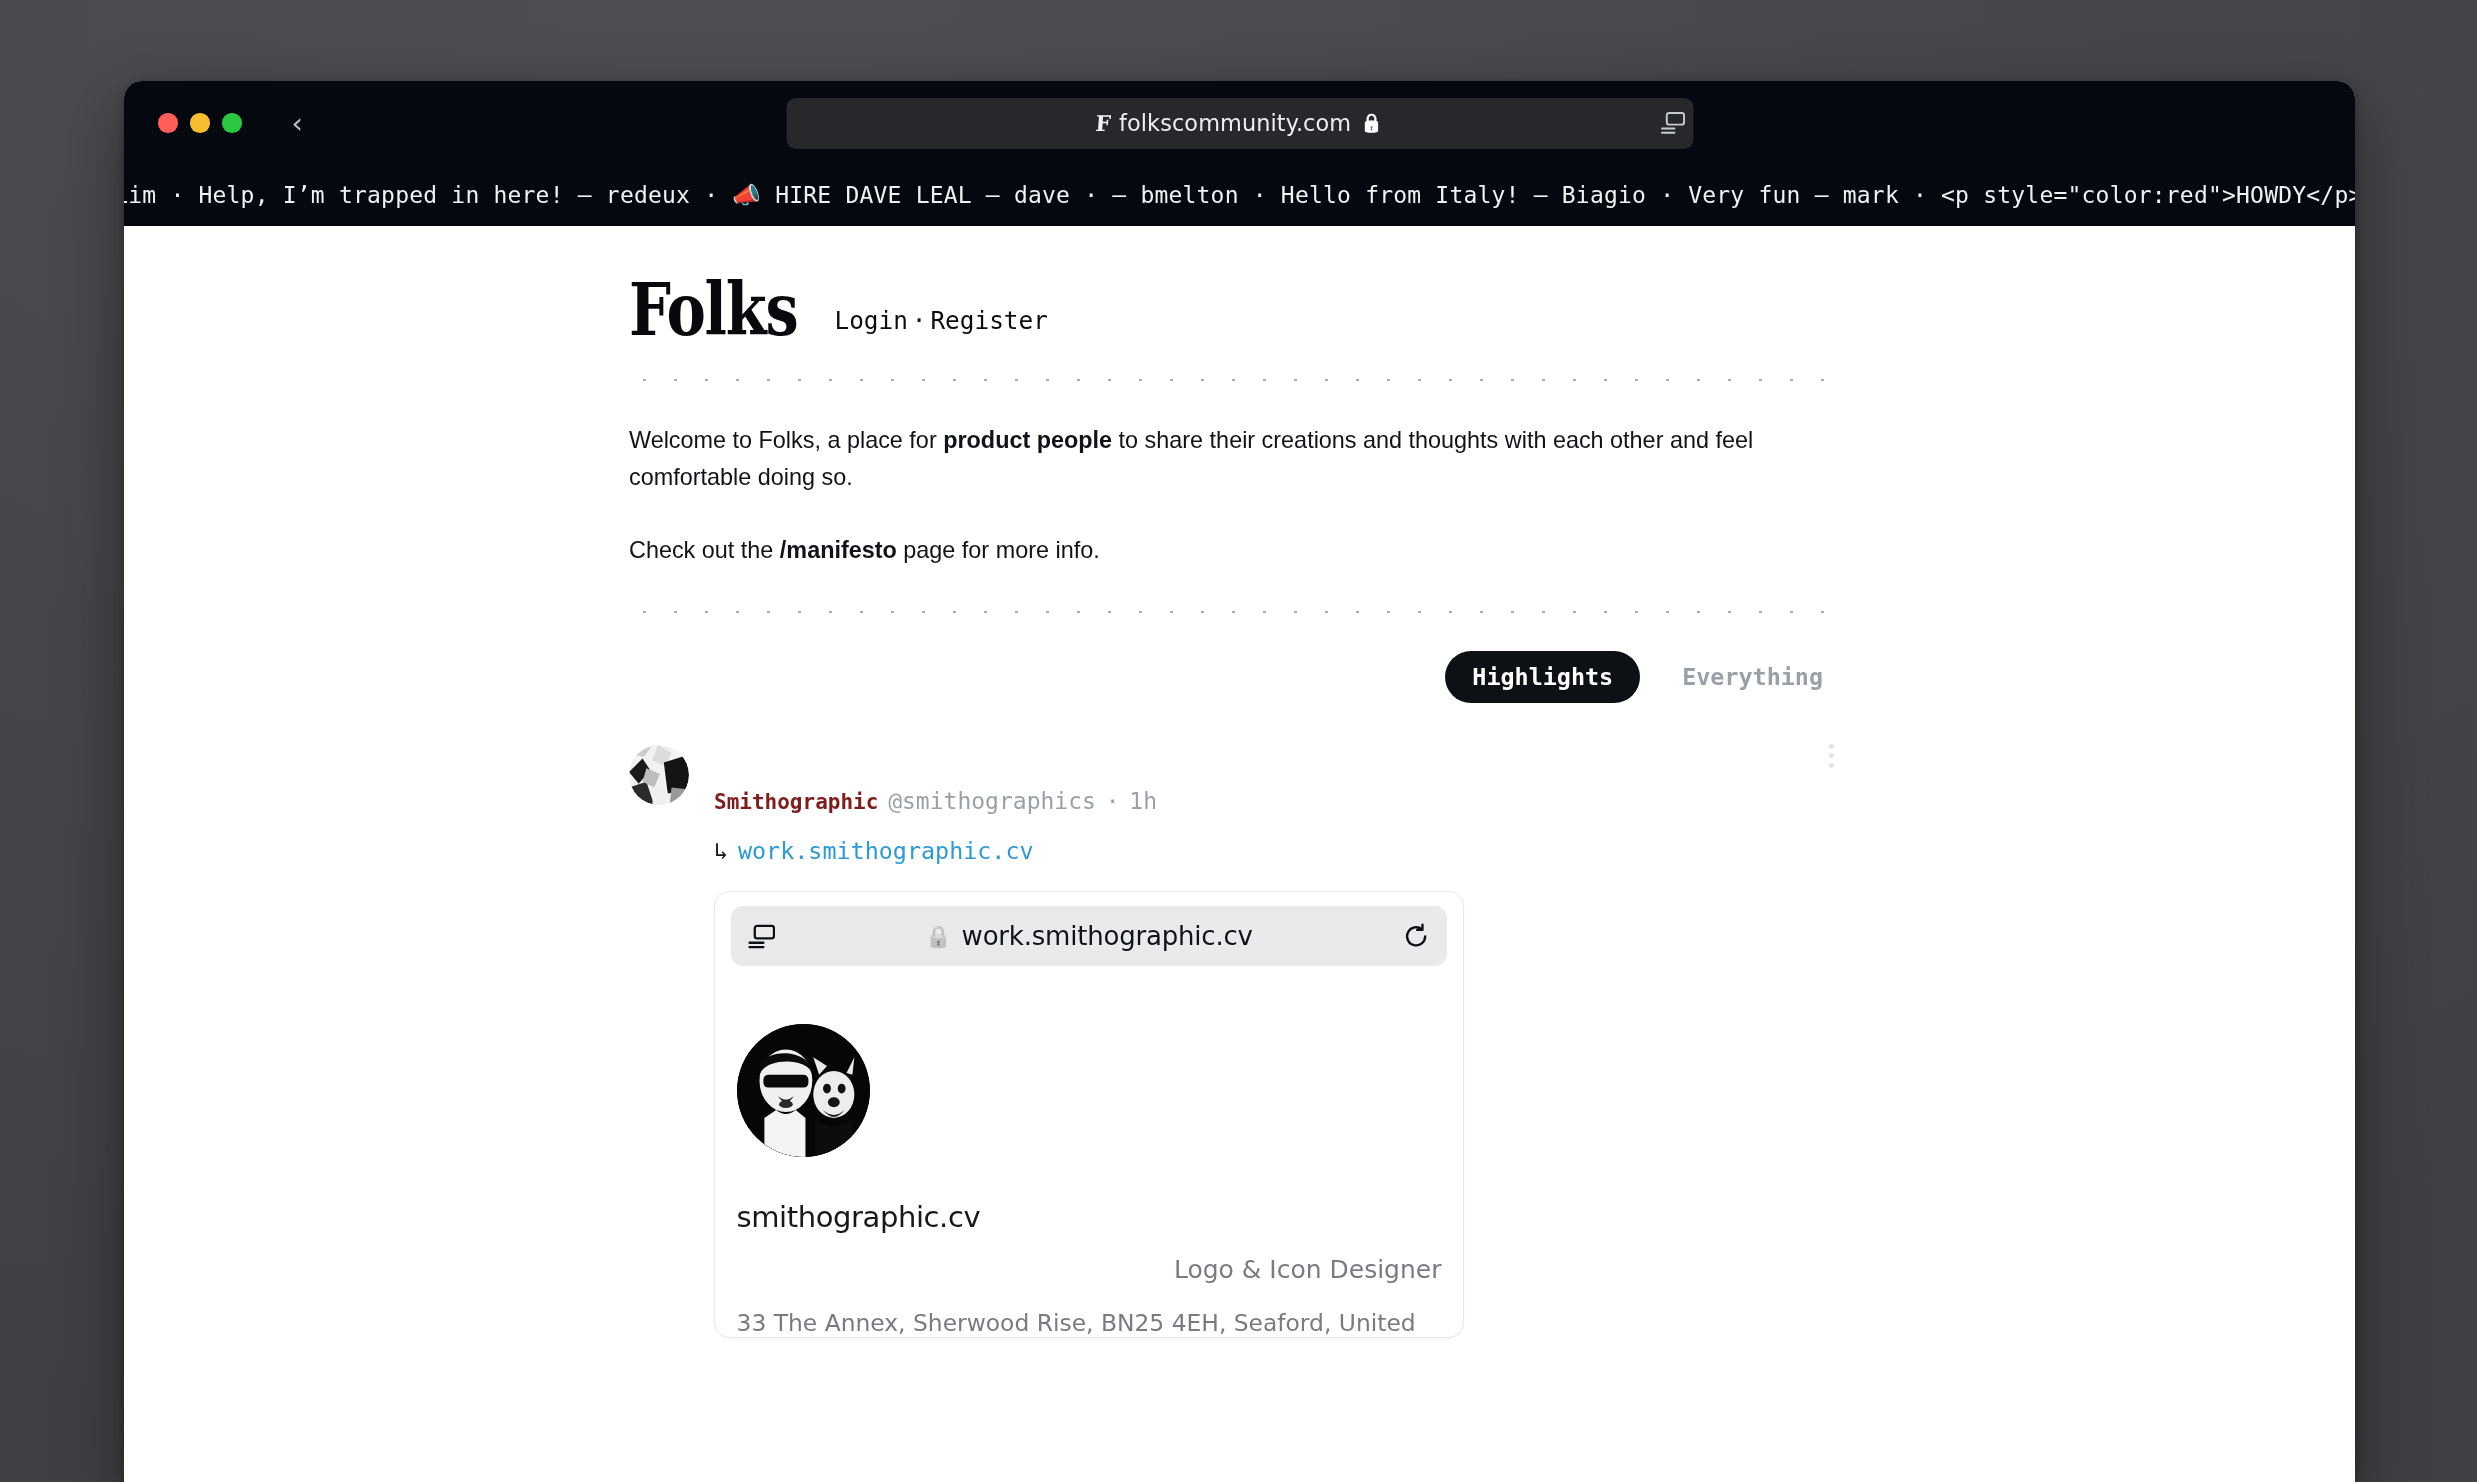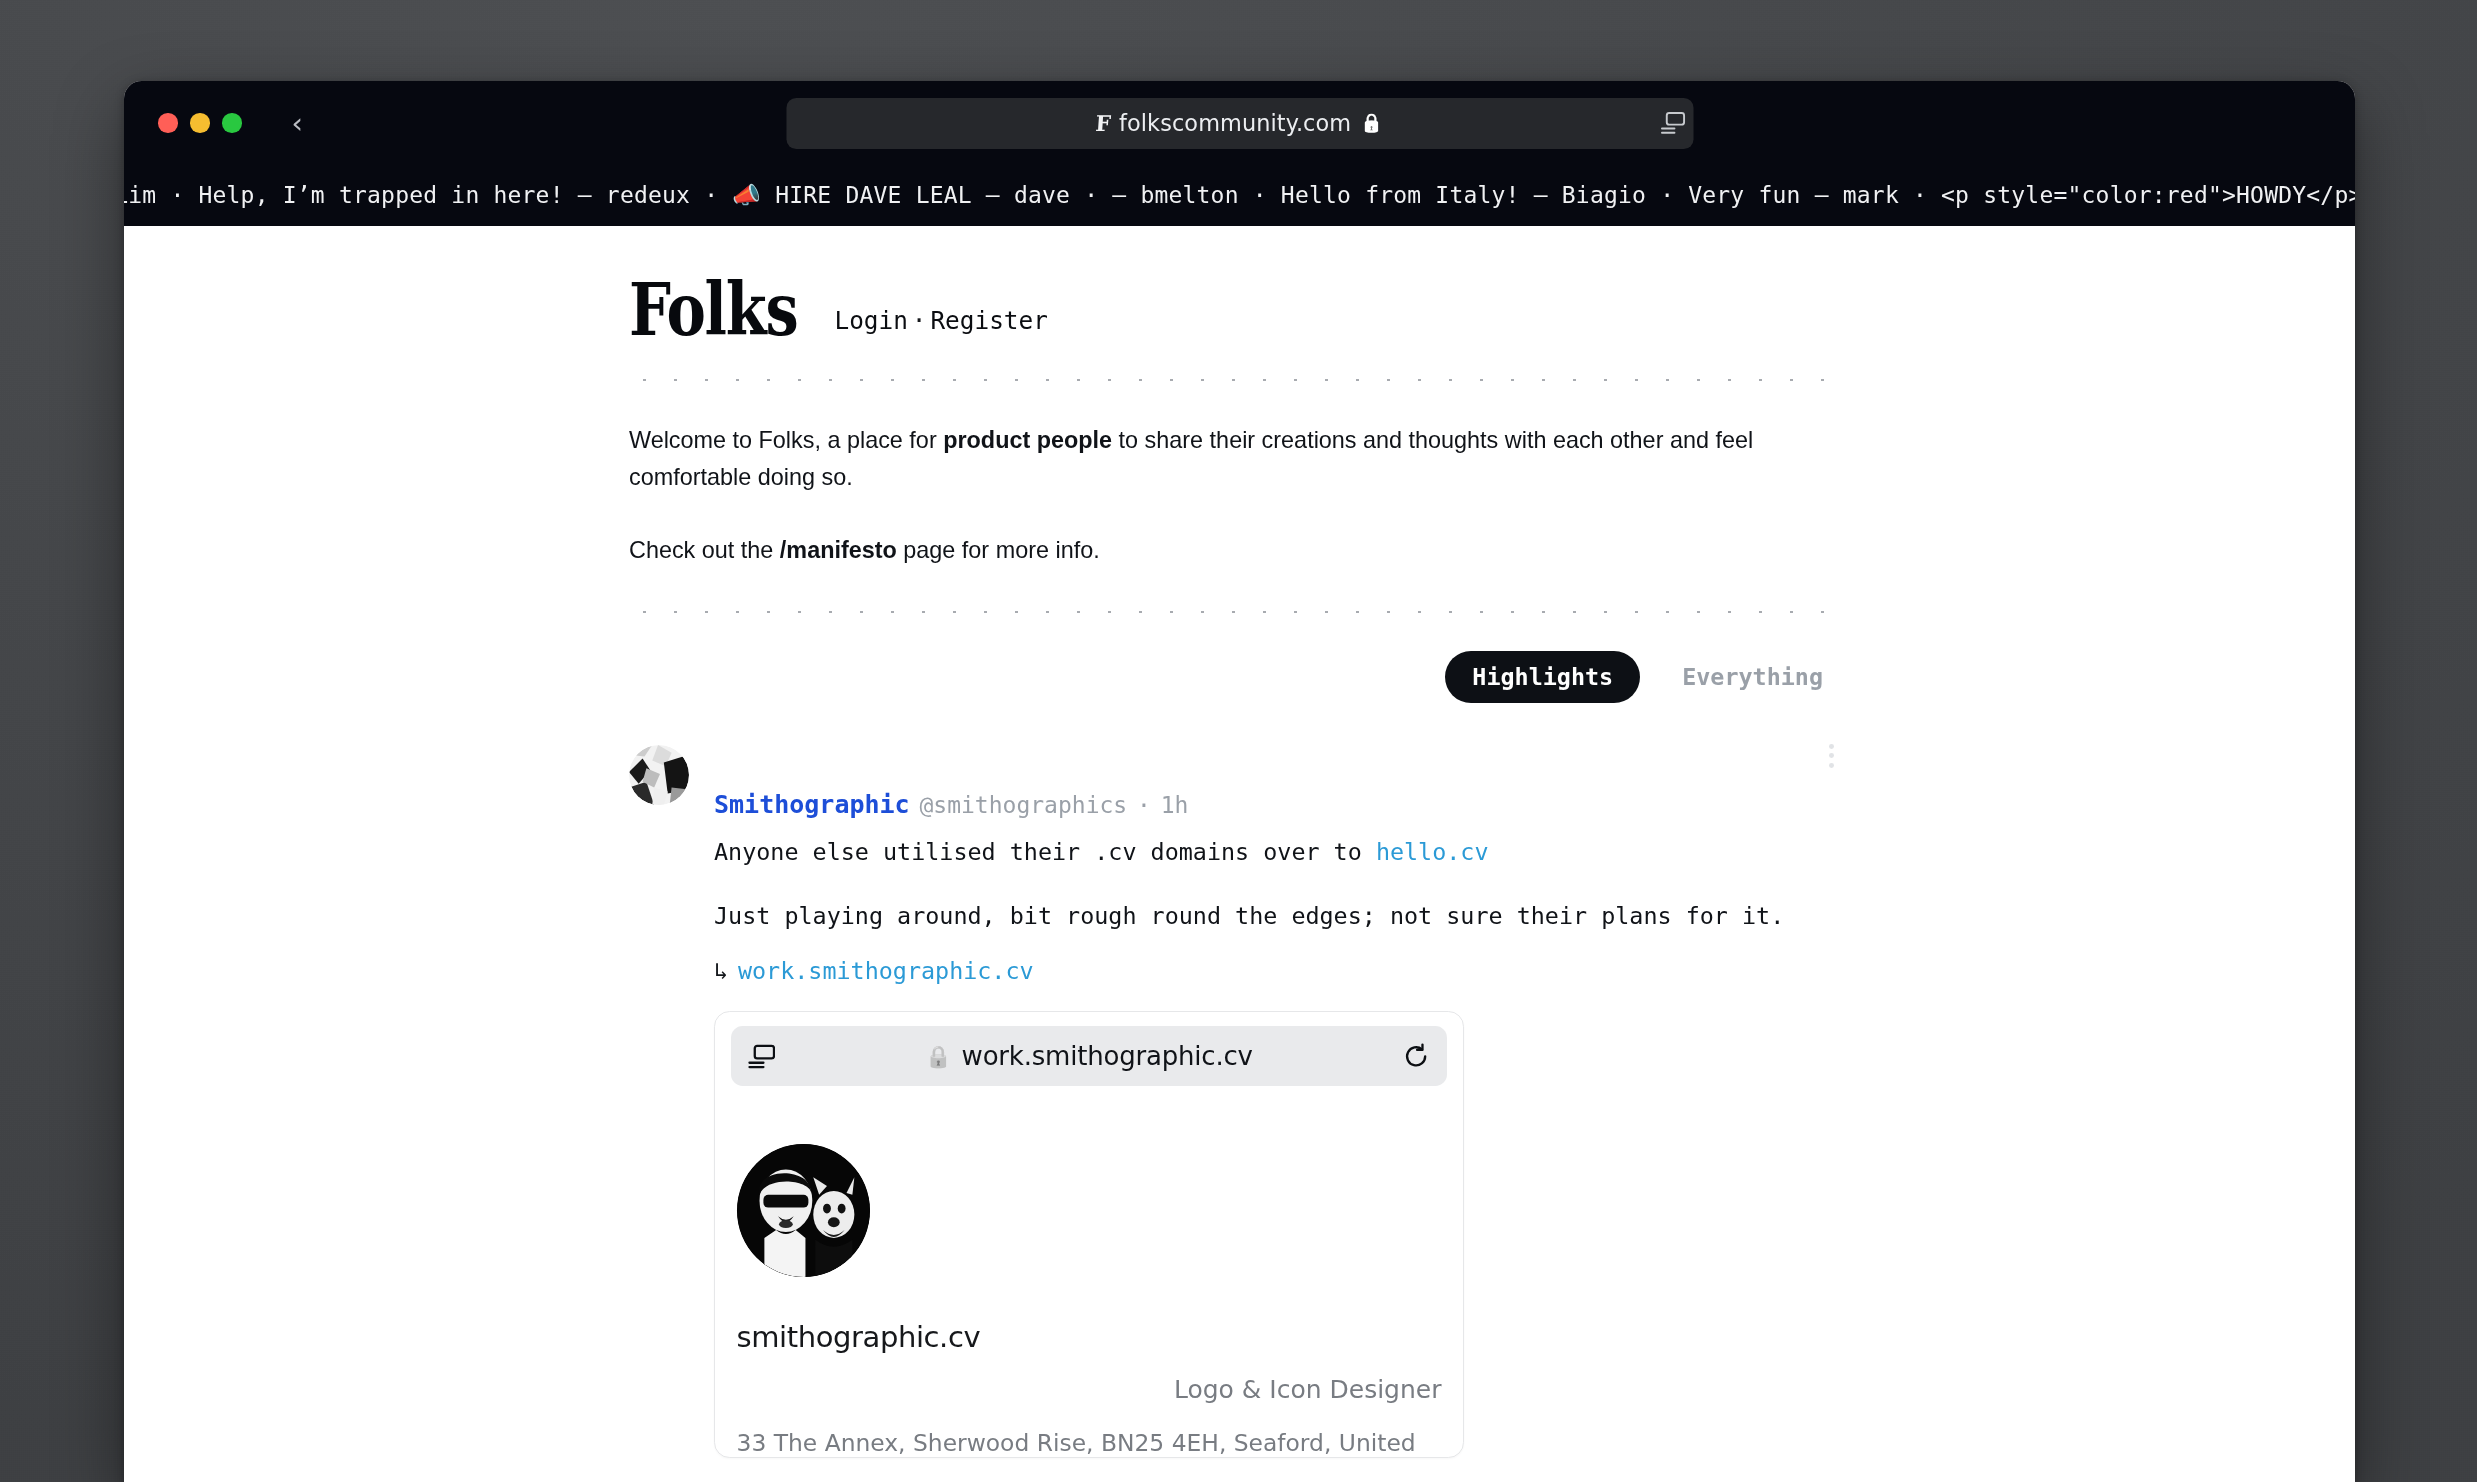--- a/index.html
+++ b/index.html
@@ -230,21 +230,21 @@
     margin-top: 2.9px;
   }
   .post-main { flex: 1 1 auto; min-width: 0; }
 
   .post-head {
     display: flex;
     align-items: baseline;
     gap: 9.8px;
     font-family: "DejaVu Sans Mono", monospace;
   }
-  .post-author { font-size: 25px; font-weight: 700; color: #1d4ed8; margin-top: 48px; }
+  .post-author { font-size: 21px; font-weight: 700; color: #7f1d1d; margin-top: 48px; }
   .post-handle { font-size: 23px; color: #9aa0a8; }
   .post-time   { font-size: 23px; color: #9aa0a8; }
 
   .kebab {
     position: absolute;
     right: 7.8px;
     top: 2px;
     width: 21.5px;
     display: flex;
     flex-direction: column;
@@ -422,24 +422,20 @@
 
         <div class="post-main">
 
           <div class="post-head">
             <span class="post-author">Smithographic</span>
             <span class="post-handle">@smithographics</span>
             <span class="post-time">·</span>
             <span class="post-time">1h</span>
           </div>
 
-          <div class="post-body">
-            <p><span>Anyone else utilised their .cv domains over to </span><a href="#" class="link">hello.cv</a></p>
-            <p>Just playing around, bit rough round the edges; not sure their plans for it.</p>
-          </div>
 
           <div class="reply-link">
             <span class="arrow">↳</span><a href="#" class="link">work.smithographic.cv</a>
           </div>
 
           <div class="embed">
 
             <div class="embed-bar">
               <div class="left">
                 <svg width="27" height="25" viewBox="0 0 28 26" fill="none">

